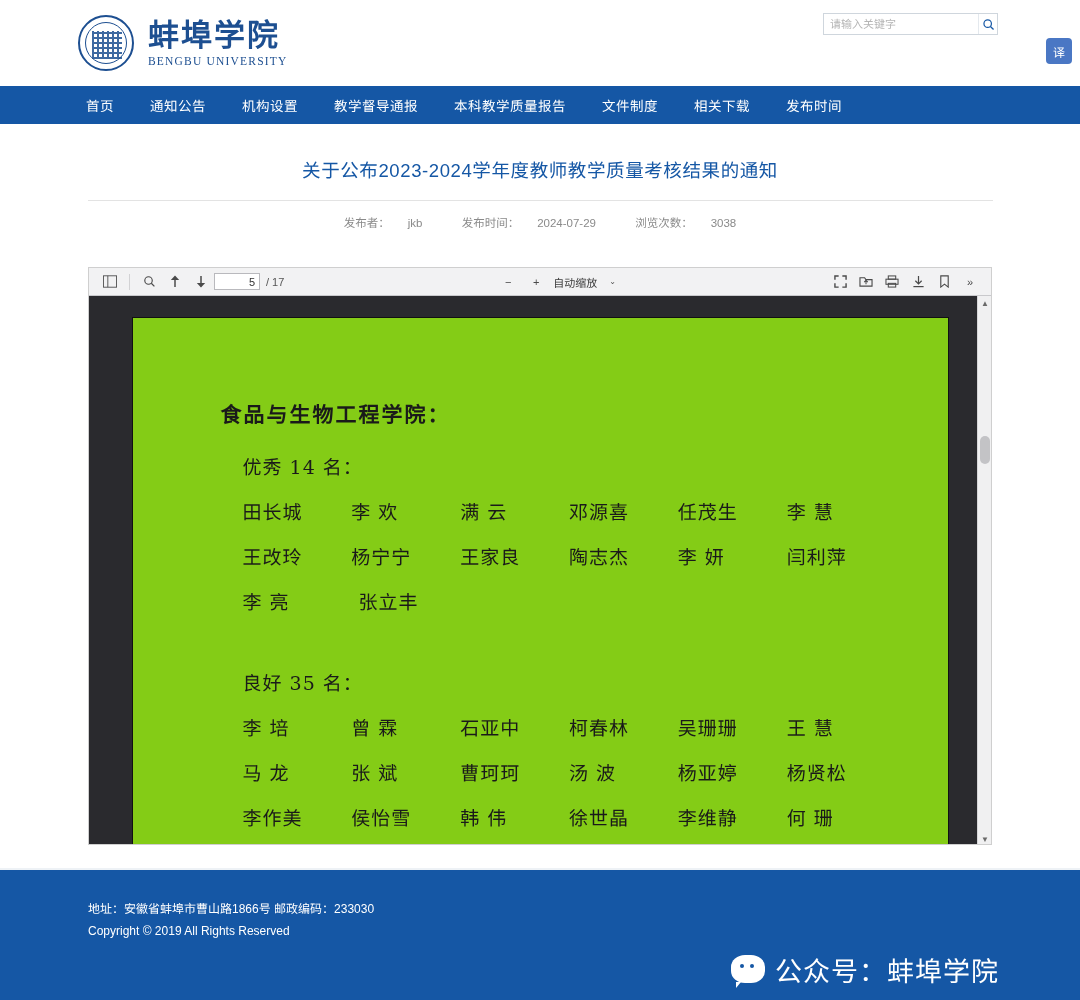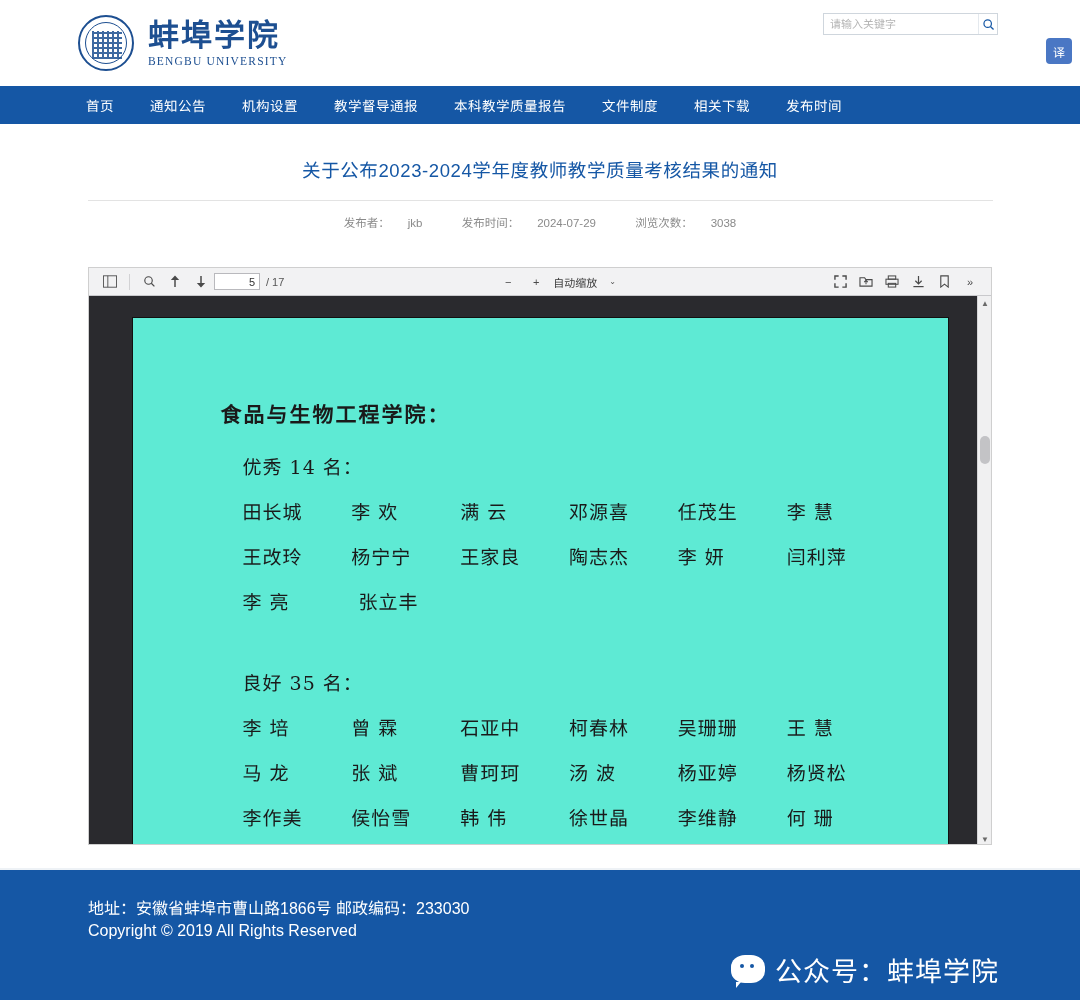--- a/index.html
+++ b/index.html
@@ -211,21 +211,21 @@
 
   .pdf-stage {
     position: relative;
     height: 550px;
     background: #2a2a2e;
     display: flex;
     justify-content: center;
   }
   .pdf-page {
     width: 815px;
-    background: #5eead4;
+    background: #84cc16;
     margin-top: 22px;
     position: relative;
     overflow: hidden;
     box-shadow: 0 0 0 1px #111;
   }
   .doc-body {
     padding: 80px 52px 0 52px;
     font-family: "DejaVu Serif", serif;
     color: #1a1a1a;
   }
@@ -282,21 +282,21 @@
   .footer {
     position: absolute;
     left: 0; bottom: 0;
     width: 1080px; height: 130px;
     background: #1557a5;
     color: #ffffff;
   }
   .footer-left {
     position: absolute;
     left: 88px; top: 28px;
-    font-size: 16px;
+    font-size: 12px;
     line-height: 22px;
   }
   .footer-links {
     position: absolute;
     left: 830px; top: 72px;
     font-size: 11px;
     color: #cfe0f3;
   }
   .wechat-bar {
     position: absolute;

